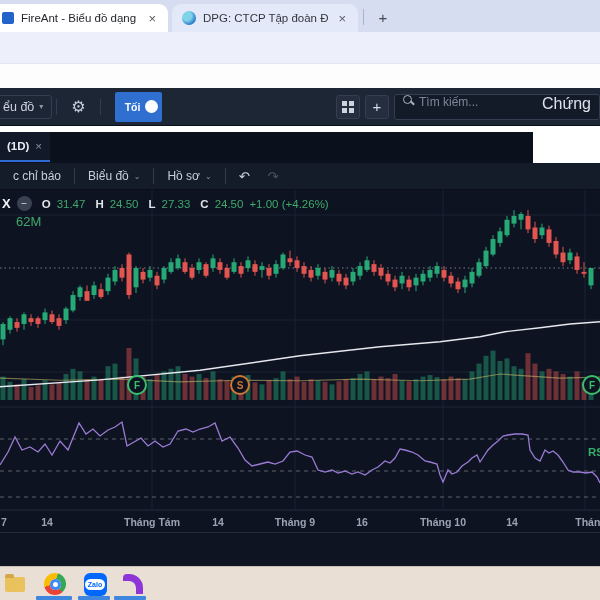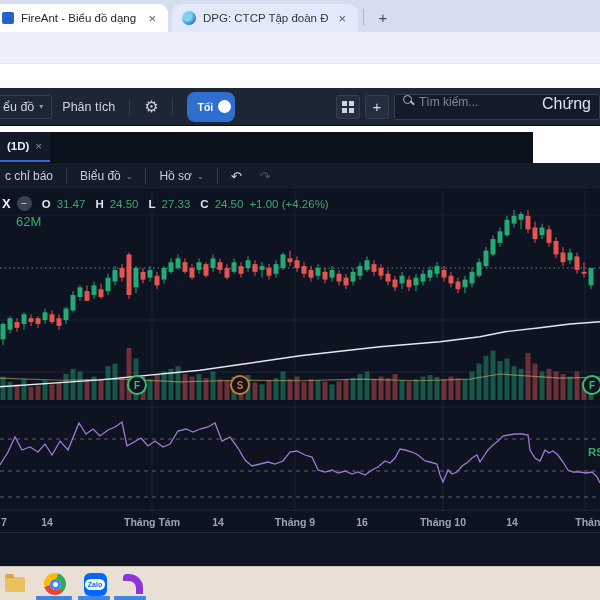--- a/index.html
+++ b/index.html
@@ -22,41 +22,41 @@
   .chromebar { position:absolute; left:0; top:32px; width:600px; height:32px; background:#edf0fb; border-bottom:1px solid #e2e6f4; }
   .whitebar { position:absolute; left:0; top:64px; width:600px; height:30px; background:#fdfdfe; }
 
   
   .apptoolbar { position:absolute; left:0; top:88px; width:600px; height:38px; background:#1d2634; display:flex; align-items:center; color:#cdd4e0; font-size:12.5px; border-bottom:1px solid #0a0f19; }
   .tb-item { display:flex; align-items:center; gap:5px; padding:0 10px; height:100%; }
   .tb-chartmenu { margin-left:-6px; padding:4px 8px; border:1px solid #343e50; border-radius:3px; height:auto; }
   .caret { font-size:8px; color:#8d97a8; }
   .vsep { width:1px; height:16px; background:#323c4e; margin:0 4px; }
   .gear { font-size:16px; color:#c3cad8; }
-  .toggle { display:flex; align-items:center; background:#2e6fd0; border-radius:8px; height:30px; padding:0 4px 0 10px; gap:5px; margin-left:10px;justify-content:space-between; }
+  .toggle { display:flex; align-items:center; background:#2e6fd0; border-radius:2px; height:30px; padding:0 4px 0 10px; gap:5px; margin-left:10px;justify-content:space-between; }
   .toggle .tlabel { color:#fff; font-size:10.5px; font-weight:bold; }
   .toggle .knob { width:13px; height:13px; border-radius:50%; background:#fff; }
   .tb-right { margin-left:auto; display:flex; align-items:center; gap:5px; }
   .sqbtn { width:24px; height:24px; background:#242e3f; border:1px solid #343e50; border-radius:3px; display:flex; align-items:center; justify-content:center; color:#d5dbe6; }
   .gridglyph { display:grid; grid-template-columns:5px 5px; grid-template-rows:5px 5px; gap:2px; }
   .gridglyph i { background:#cdd4e0; }
   .plus { font-size:15px; }
   .searchbox { width:206px; height:26px; background:#141b28; border:1px solid #343e50; border-radius:3px; display:flex; padding:0 8px; gap:7px; }
   .lens { width:9px; height:9px; border:1.5px solid #aab2c2; border-radius:50%; position:relative; flex:none; }
   .lens::after { content:""; position:absolute; width:5px; height:1.5px; background:#aab2c2; transform:rotate(45deg); right:-4px; bottom:-1px; }
   .searchph { color:#7d879a; font-size:12px; flex:1; }
   .searchcat { color:#dde2ec; font-size:16px; }
 
   
   .doctabs { position:absolute; left:0; top:132px; width:533px; height:31px; background:#0a101c; }
   .dtab { position:absolute; left:-10px; top:0; width:60px; height:30px; background:#121a29; border-bottom:2px solid #2e6bd6; display:flex; align-items:center; justify-content:flex-end; gap:6px; padding:0 8px; color:#e8ecf3; font-size:11.5px; font-weight:bold; }
   .dtab .close { color:#8b94a6; font-weight:normal; }
 
   
-  .charttoolbar { position:absolute; left:0; top:163px; width:600px; height:27px; background:#141b29; border-bottom:1px solid #0a0f19; display:flex; align-items:center; color:#c8cfdc; font-size:12px; }
+  .charttoolbar { position:absolute; left:0; top:163px; width:600px; height:27px; background:#141b29; border-bottom:1px solid #0a0f19; display:flex; align-items:center; color:#c8cfdc; font-size:12px;padding-left:8px; }
   .ct-item { display:flex; align-items:center; gap:5px; padding:0 9px; }
   .ct-first { margin-left:-4px; }
   .arrow { font-size:13px; color:#cdd4e0; }
   .arrow.dim { color:#4a5467; }
 
   
   .chartwrap { position:absolute; left:0; top:190px; width:600px; height:342px; background:#0d1321; overflow:hidden; }
   .legend { position:absolute; left:2px; top:6px; display:flex; align-items:center; gap:6px; font-size:11.5px; white-space:nowrap; }
   .legend .sym { color:#f0f3f8; font-weight:bold; font-size:13px; }
   .legend .minuspill { width:15px; height:15px; border-radius:50%; background:#3a4252; color:#dfe4ec; font-size:10px; display:flex; align-items:center; justify-content:center; }
@@ -98,23 +98,20 @@
     <div class="tabsep"></div>
     <div class="newtab-btn">+</div>
   </div>
   <div class="chromebar"></div>
   <div class="whitebar"></div>
 
   <div class="apptoolbar">
     <div class="tb-item tb-chartmenu">
       <span>ểu đồ</span>
       <span class="caret">▾</span>
-    </div>
-    <div class="tb-item">
-      <span>Phân tích</span>
     </div>
     <div class="vsep"></div>
     <div class="tb-item">
       <span class="gear">⚙</span>
     </div>
     <div class="vsep"></div>
     <div class="toggle">
       <span class="tlabel">Tối</span>
       <span class="knob"></span>
     </div>

